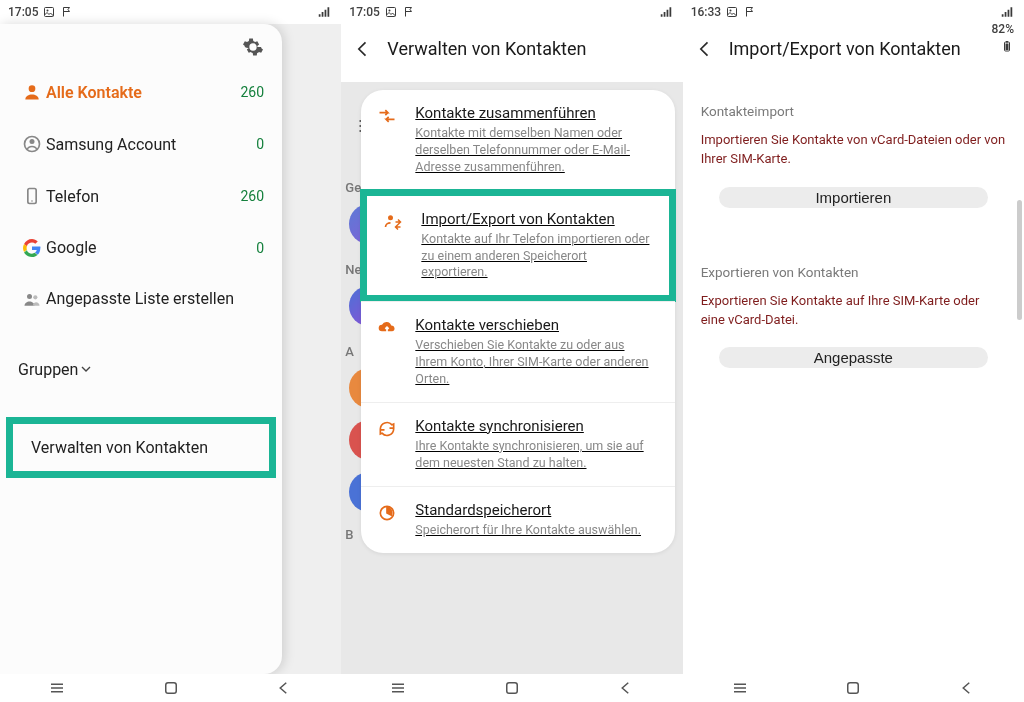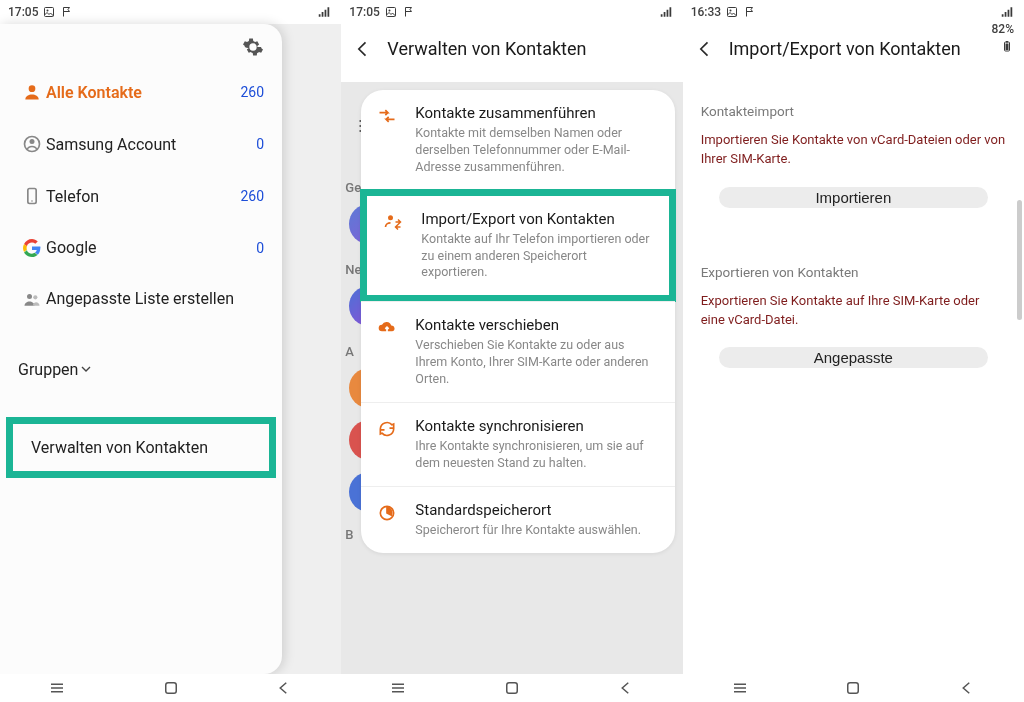--- a/index.html
+++ b/index.html
@@ -66,21 +66,21 @@
   }
   .acct-item {
     display: flex;
     align-items: center;
     padding: 16px 18px;
     font-size: 16px;
     color: #222;
   }
   .acct-item .icon { width: 28px; display:flex; justify-content:center; color:#888; }
   .acct-item .label { flex: 1; }
-  .acct-item .count { color: #1d4ed8; font-size:14px; }
+  .acct-item .count { color: #15803d; font-size:14px; }
   .acct-item.active .label { color: #e56b1a; font-weight:600; }
   .acct-item.active .icon { color: #e56b1a; }
   .group-row {
     display: flex;
     align-items: center;
     padding: 16px 18px;
     font-size: 16px;
     color: #222;
     justify-content: flex-start;
   }
@@ -126,20 +126,21 @@
     color:#fff; font-size:18px;
     position:absolute; left:8px;
   }
   .card {
     position: absolute;
     left: 20px; right: 8px;
     background: #fff;
     border-radius: 22px;
     box-shadow: 0 1px 4px rgba(0,0,0,0.08);
     z-index: 5;
+    text-decoration: underline;
   }
   .card-row {
     display: flex;
     padding: 14px 18px 14px 14px;
     gap: 16px;
     align-items: flex-start;
   }
   .card-row + .card-row { border-top: 1px solid #eee; }
   .card-row .icon { width:24px; padding-top:2px; display:flex; justify-content:center; color:#e56b1a; }
   .card-row .texts { flex:1; }

